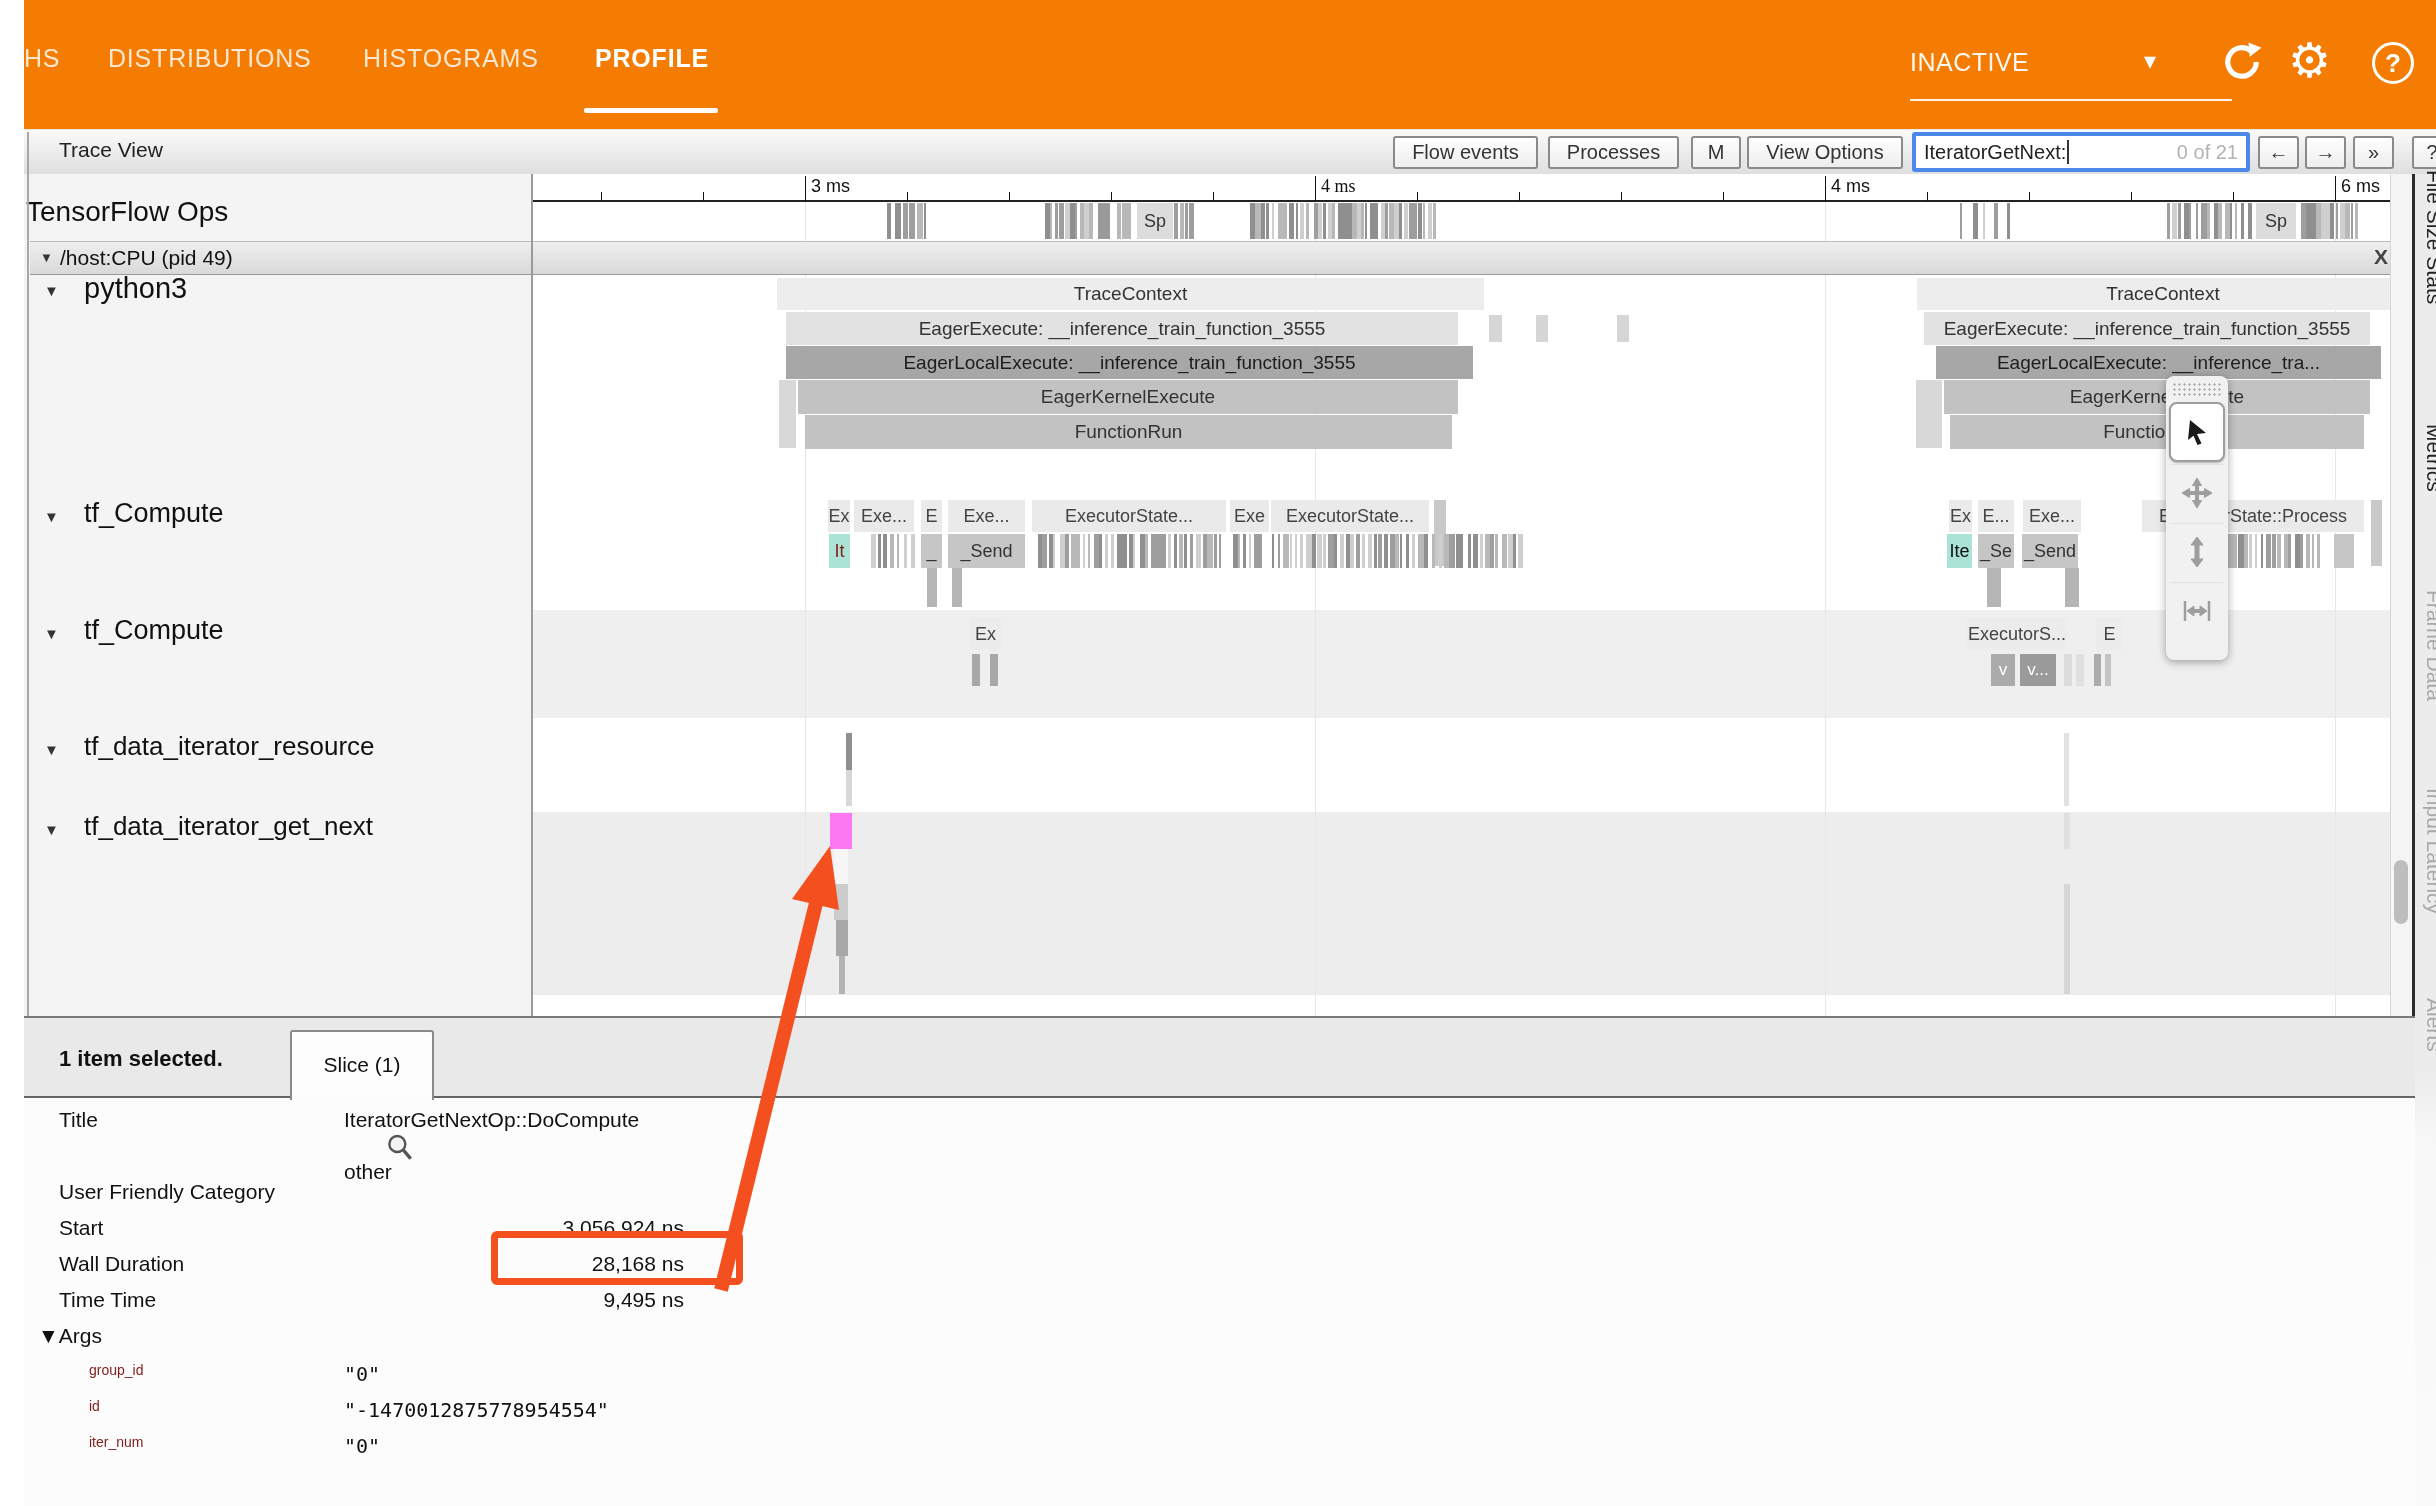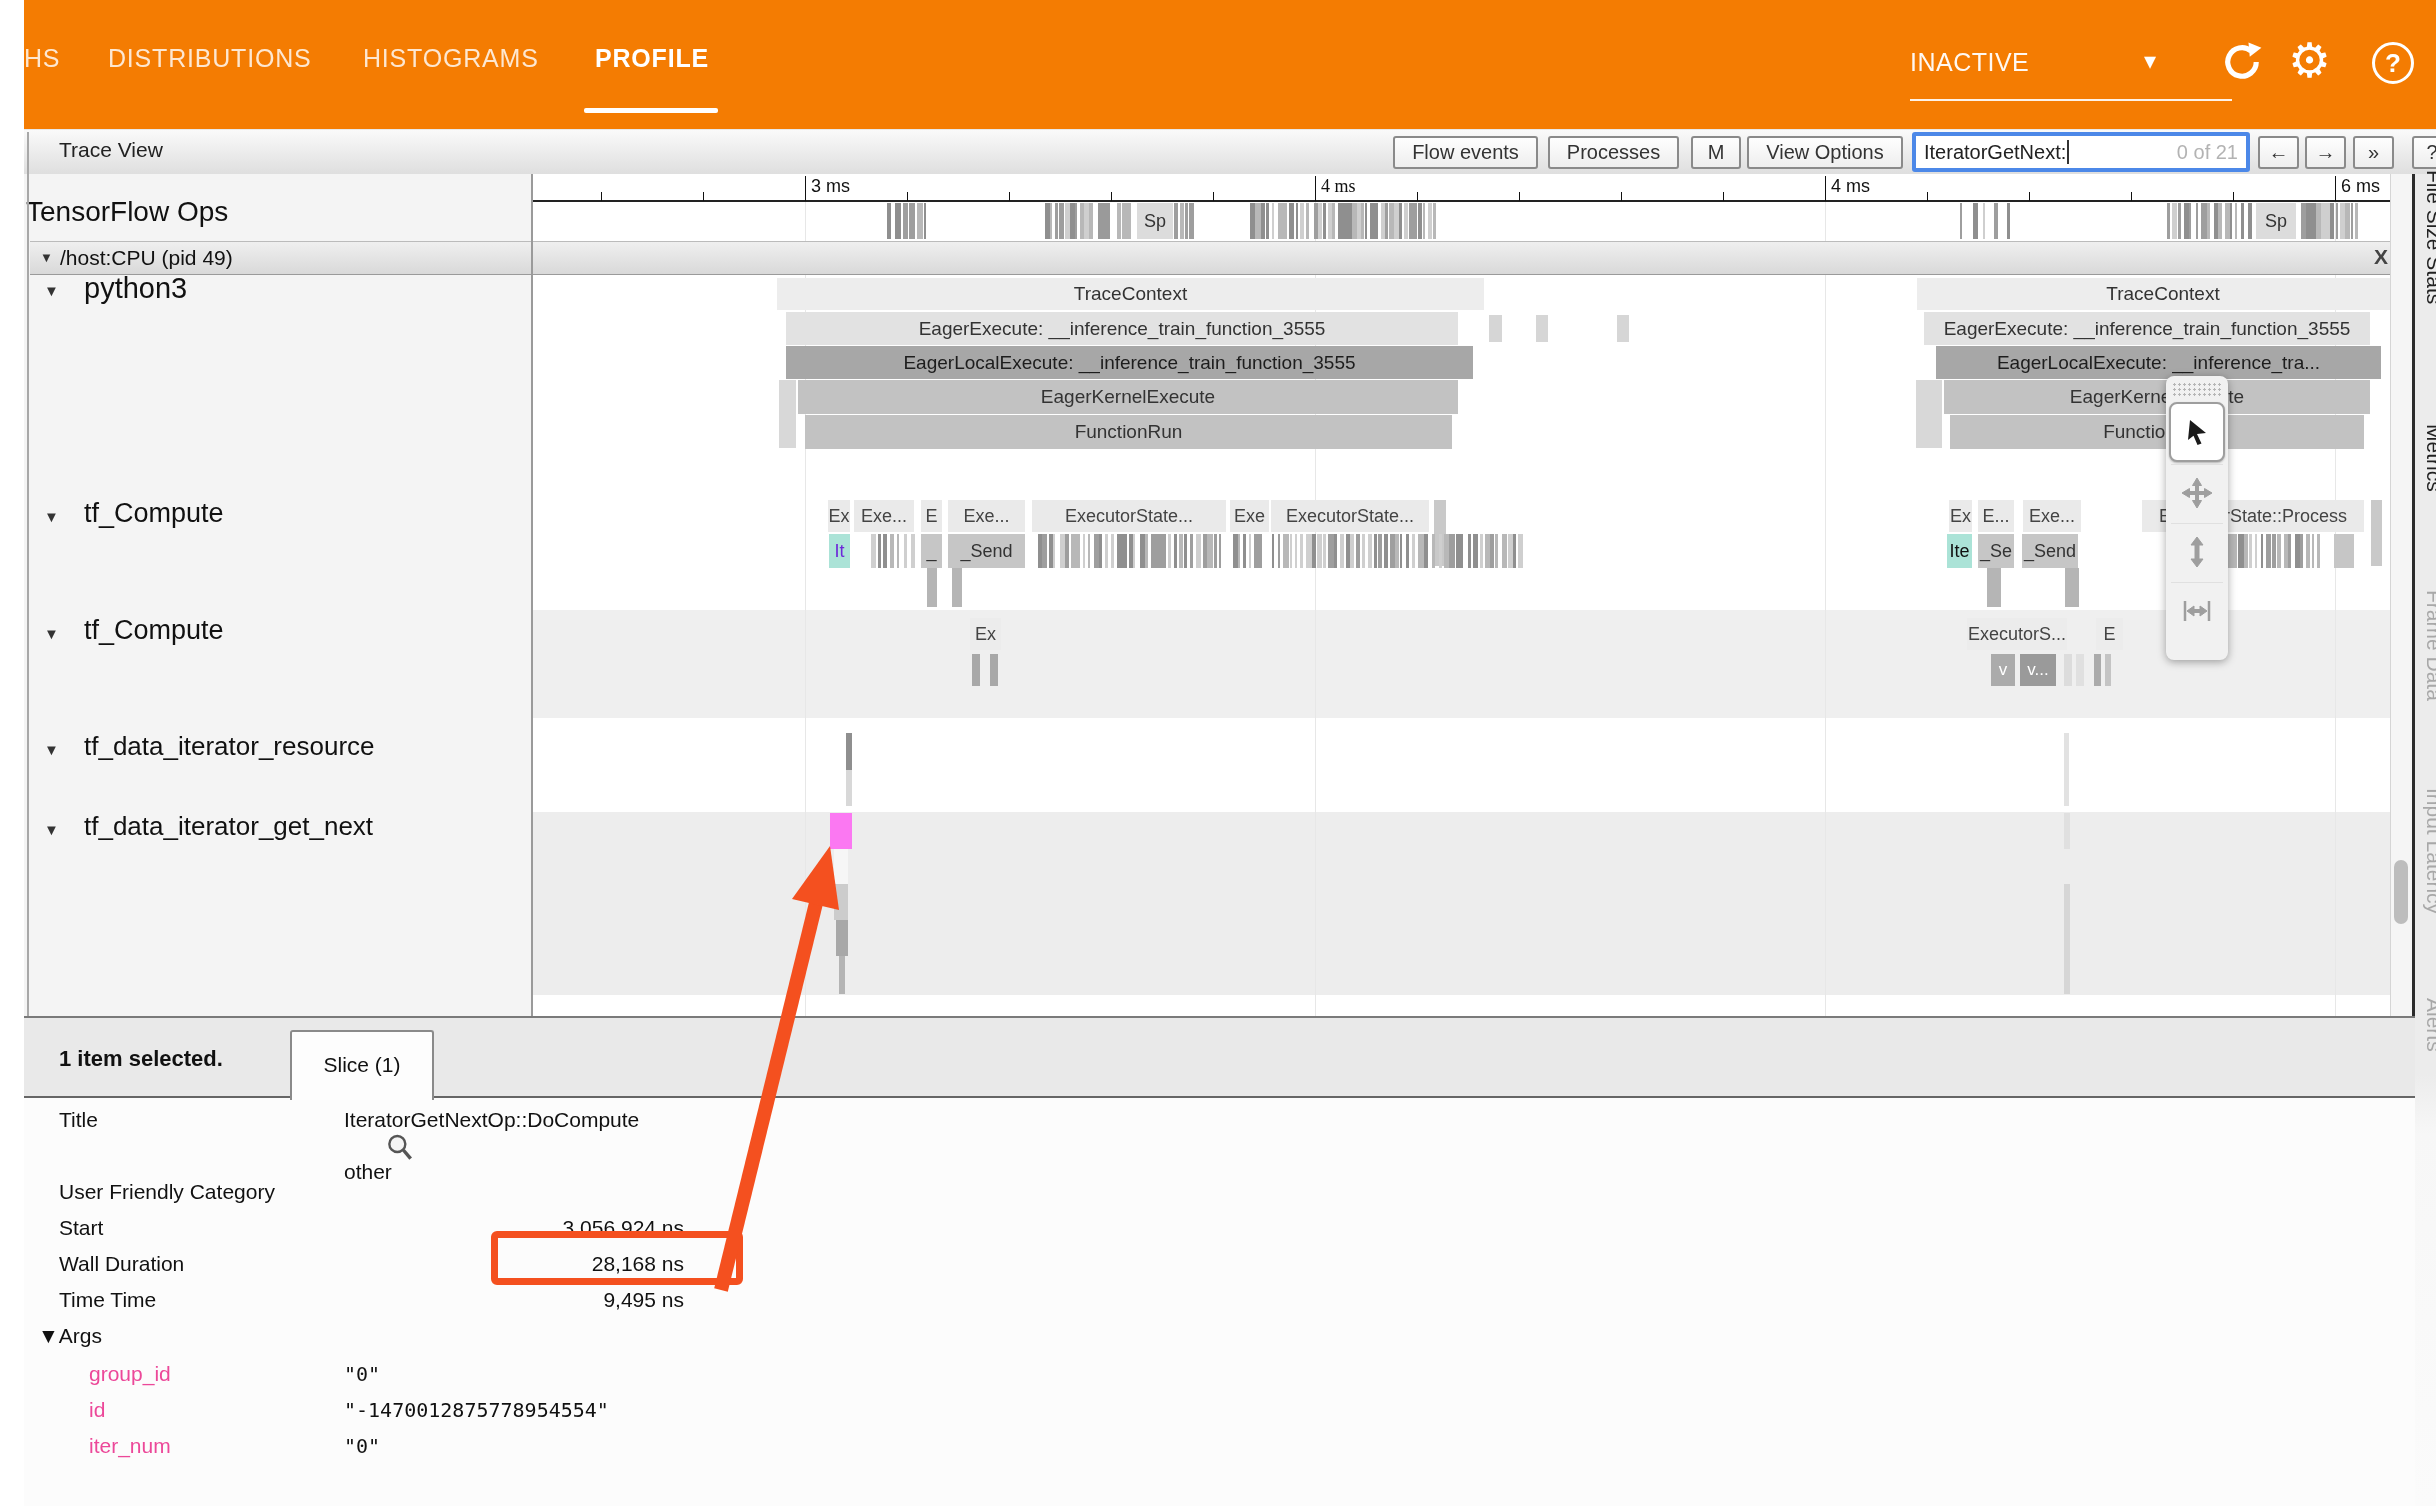--- a/index.html
+++ b/index.html
@@ -61,21 +61,21 @@
   #bottom-panel{left:0;top:1016px;width:2391px;height:490px;background:#fcfcfc;border-top:2px solid #7a7a7a;box-sizing:border-box;}
   #panel-header{left:0;top:1018px;width:2391px;height:80px;background:#e9e9e9;border-bottom:2px solid #666;box-sizing:border-box;}
   #selected-text{left:35px;top:1046px;font-size:22px;font-weight:bold;color:#111;}
   #slice-tab{left:266px;top:1030px;width:144px;height:70px;background:#fdfdfd;border:2px solid #8a8a8a;border-bottom:none;
              border-radius:3px 3px 0 0;font-size:21px;color:#111;text-align:center;line-height:66px;box-sizing:border-box;cursor:pointer;}
   .dt-label{left:35px;font-size:21px;color:#111;white-space:nowrap;}
   .dt-value{left:320px;font-size:21px;color:#111;white-space:nowrap;}
   .dt-num{left:320px;width:340px;text-align:right;font-size:21px;color:#111;white-space:nowrap;}
   .dt-mono{font-family:"DejaVu Sans Mono",monospace;font-size:20px;}
   #args-header{left:14px;font-size:21px;color:#111;}
-  .arg-key{left:65px;font-size:21px;color:#ec4899;}
+  .arg-key{left:65px;font-size:14px;color:#7f1d1d;}
   
   #wall-box{left:467px;top:1231px;width:252px;height:54px;border:7px solid var(--annot,#F4501F);border-radius:6px;box-sizing:border-box;}
   #annot-svg{left:0;top:0;width:2436px;height:1506px;pointer-events:none;}
   
   #palette{left:2142px;top:376px;width:62px;height:284px;background:#f1f1f1;border-radius:8px;
            box-shadow:0 2px 8px rgba(0,0,0,.35);padding:4px 0;box-sizing:border-box;}
   #palette-handle{width:50px;height:16px;margin:2px auto 4px auto;
      background-image:radial-gradient(#b5b5b5 1px,transparent 1.4px);background-size:5px 5px;cursor:grab;}
   .pal-btn{width:52px;height:56px;margin:2px auto;display:flex;align-items:center;justify-content:center;
            border-top:1px solid #e0e0e0;cursor:pointer;}
@@ -188,21 +188,21 @@
       <div class="abs slice" style="left: 924px; top: 500px; width: 77px; height: 32px; background: rgb(234, 234, 234); line-height: 32px; font-size: 18px; color: rgb(68, 68, 68); position: absolute;">Exe...</div>
       <div class="abs slice" style="left: 1008px; top: 500px; width: 194px; height: 32px; background: rgb(234, 234, 234); line-height: 32px; font-size: 18px; color: rgb(68, 68, 68); position: absolute;">ExecutorState...</div>
       <div class="abs slice" style="left: 1206px; top: 500px; width: 39px; height: 32px; background: rgb(234, 234, 234); line-height: 32px; font-size: 18px; color: rgb(68, 68, 68); position: absolute;">Exe</div>
       <div class="abs slice" style="left: 1247px; top: 500px; width: 158px; height: 32px; background: rgb(234, 234, 234); line-height: 32px; font-size: 18px; color: rgb(68, 68, 68); position: absolute;">ExecutorState...</div>
       <div class="abs slice" style="left: 1410px; top: 500px; width: 12px; height: 66px; background: rgb(201, 201, 201); line-height: 66px; font-size: 19px; color: rgb(51, 51, 51); position: absolute;"></div>
       <div class="abs slice" style="left: 1925px; top: 500px; width: 23px; height: 32px; background: rgb(234, 234, 234); line-height: 32px; font-size: 18px; color: rgb(68, 68, 68); position: absolute;">Ex</div>
       <div class="abs slice" style="left: 1954px; top: 500px; width: 36px; height: 32px; background: rgb(234, 234, 234); line-height: 32px; font-size: 18px; color: rgb(68, 68, 68); position: absolute;">E...</div>
       <div class="abs slice" style="left: 1999px; top: 500px; width: 58px; height: 32px; background: rgb(234, 234, 234); line-height: 32px; font-size: 18px; color: rgb(68, 68, 68); position: absolute;">Exe...</div>
       <div class="abs slice" style="left: 2118px; top: 500px; width: 222px; height: 32px; background: rgb(234, 234, 234); line-height: 32px; font-size: 18px; color: rgb(68, 68, 68); position: absolute;">ExecutorState::Process</div>
       <div class="abs slice" style="left: 2347px; top: 500px; width: 11px; height: 66px; background: rgb(201, 201, 201); line-height: 66px; font-size: 19px; color: rgb(51, 51, 51); position: absolute;"></div>
-      <div class="abs slice" style="left: 805px; top: 534px; width: 21px; height: 34px; background: rgb(171, 227, 215); line-height: 34px; font-size: 18px; color: #6d28d9; position: absolute;">It</div>
+      <div class="abs slice" style="left: 805px; top: 534px; width: 21px; height: 34px; background: rgb(171, 227, 215); line-height: 34px; font-size: 18px; color: #7f1d1d; position: absolute;">It</div>
       <div class="abs slice" style="left: 897px; top: 534px; width: 21px; height: 34px; background: rgb(198, 198, 198); line-height: 34px; font-size: 18px; color: rgb(51, 51, 51); position: absolute;">_</div>
       <div class="abs slice" style="left: 924px; top: 534px; width: 77px; height: 34px; background: rgb(198, 198, 198); line-height: 34px; font-size: 18px; color: rgb(51, 51, 51); position: absolute;">_Send</div>
       <div class="abs slice" style="left: 1923px; top: 534px; width: 25px; height: 34px; background: rgb(171, 227, 215); line-height: 34px; font-size: 18px; color: rgb(17, 17, 17); position: absolute;">Ite</div>
       <div class="abs slice" style="left: 1954px; top: 534px; width: 36px; height: 34px; background: rgb(198, 198, 198); line-height: 34px; font-size: 18px; color: rgb(51, 51, 51); position: absolute;">_Se</div>
       <div class="abs slice" style="left: 1998px; top: 534px; width: 56px; height: 34px; background: rgb(198, 198, 198); line-height: 34px; font-size: 18px; color: rgb(51, 51, 51); position: absolute;">_Send</div>
       <div class="abs slice" style="left: 2310px; top: 534px; width: 20px; height: 34px; background: rgb(198, 198, 198); line-height: 34px; font-size: 19px; color: rgb(51, 51, 51); position: absolute;"></div>
       <div class="abs slice" style="left: 903px; top: 568px; width: 10px; height: 39px; background: rgb(181, 181, 181); line-height: 39px; font-size: 19px; color: rgb(51, 51, 51); position: absolute;"></div>
       <div class="abs slice" style="left: 928px; top: 568px; width: 10px; height: 39px; background: rgb(181, 181, 181); line-height: 39px; font-size: 19px; color: rgb(51, 51, 51); position: absolute;"></div>
       <div class="abs slice" style="left: 1963px; top: 568px; width: 14px; height: 39px; background: rgb(181, 181, 181); line-height: 39px; font-size: 19px; color: rgb(51, 51, 51); position: absolute;"></div>
       <div class="abs slice" style="left: 2041px; top: 568px; width: 14px; height: 39px; background: rgb(181, 181, 181); line-height: 39px; font-size: 19px; color: rgb(51, 51, 51); position: absolute;"></div>

